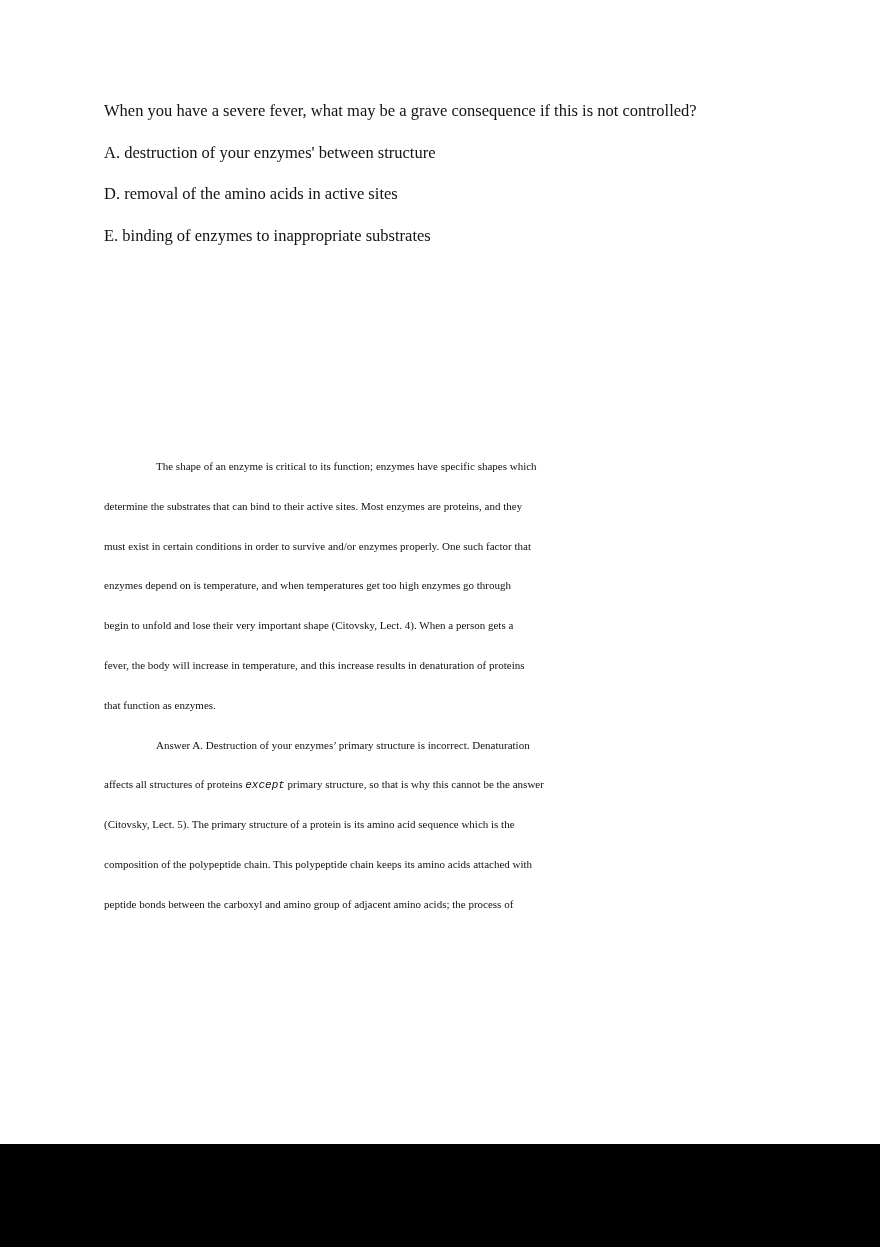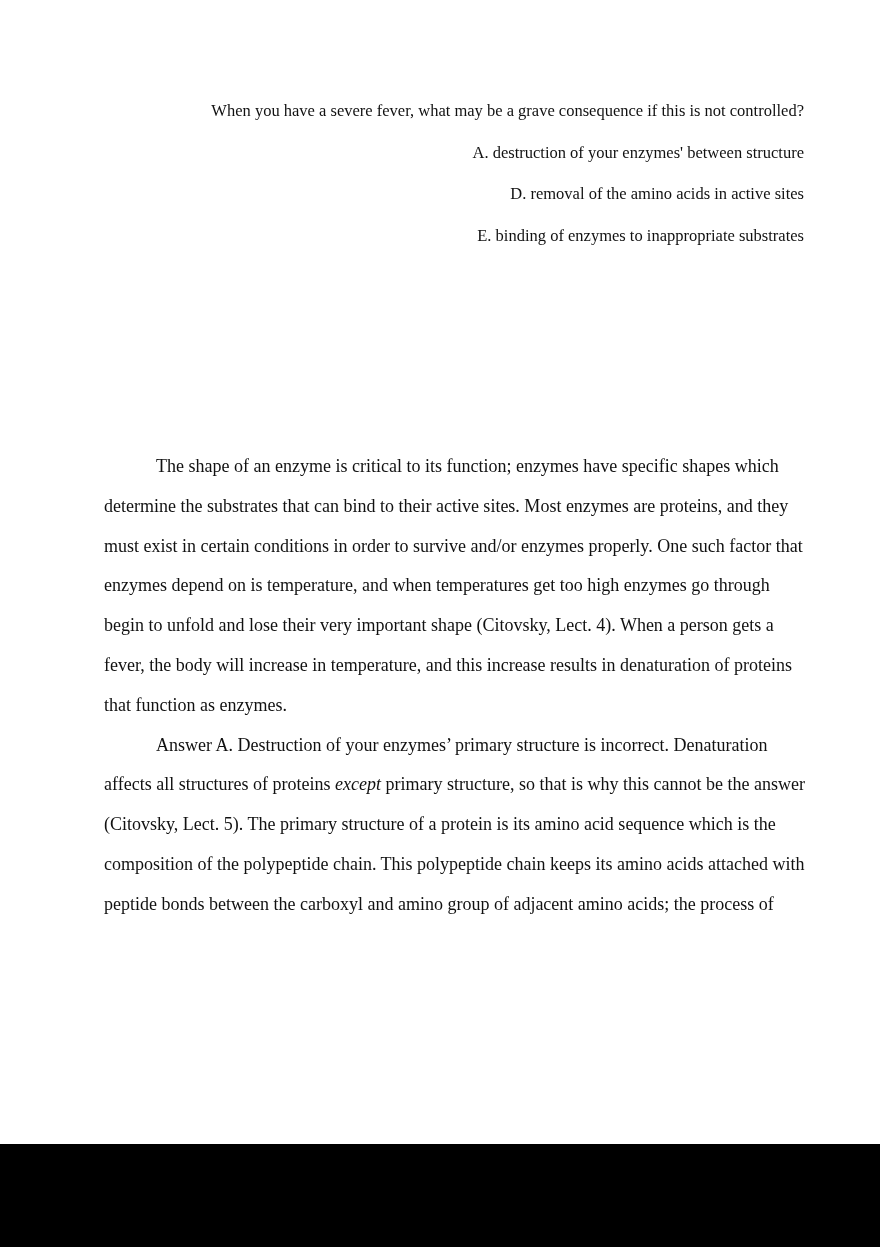--- a/index.html
+++ b/index.html
@@ -28,40 +28,40 @@
       left: 104px;
       top: 101px;
       width: 700px;
     }
     .q-line {
       font-size: 16.5px;
       line-height: 20px;
       height: 20px;
       margin: 0 0 21.5px 0;
       white-space: nowrap;
-      text-align: right;
     }
     .essay {
       position: absolute;
       left: 104px;
       top: 456px;
       width: 680px;
     }
     .essay-line {
-      font-size: 18px;
+      font-size: 11px;
       line-height: 20px;
       height: 20px;
       margin: 0 0 19.8px 0;
       white-space: nowrap;
     }
     .indent {
       padding-left: 52px;
     }
     .ital {
       font-style: italic;
+      font-family: Liberation Mono, monospace;
     }
     .bottom-bar {
       position: absolute;
       left: 0;
       top: 1144px;
       width: 880px;
       height: 103px;
       background: #000000;
     }
   </style>

